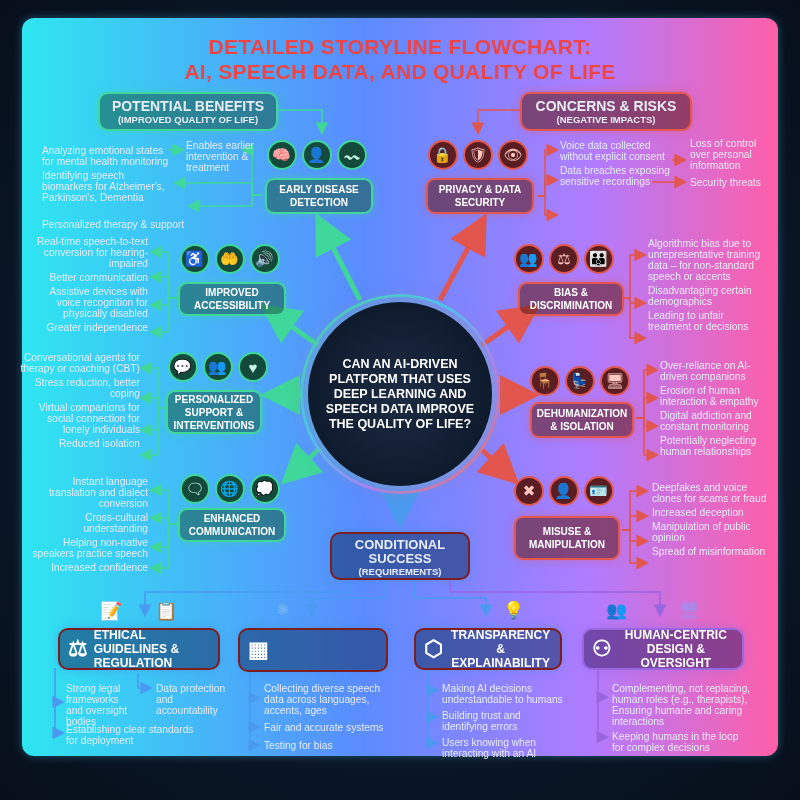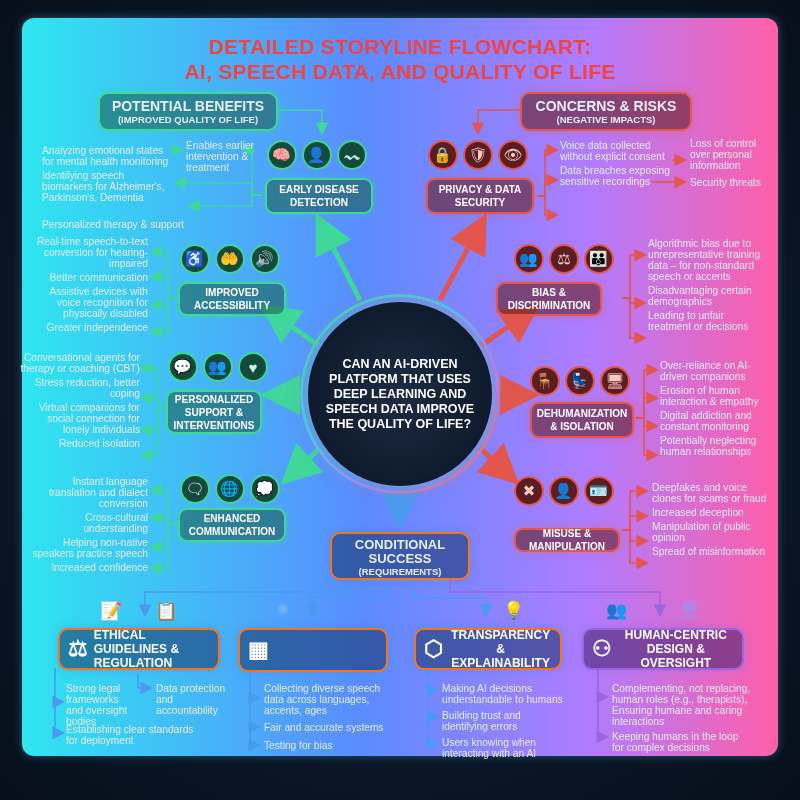--- a/index.html
+++ b/index.html
@@ -8,21 +8,21 @@
 .frame{position:absolute;left:22px;top:18px;width:756px;height:738px;border-radius:12px;border:2px solid transparent;
  background:linear-gradient(#0000,#0000) padding-box,linear-gradient(90deg,#2ee6f0,#5a8cff 45%,#b07cff 75%,#ff5fa8) border-box;
  box-shadow:0 0 10px rgba(80,200,255,.35)}
 .title{position:absolute;top:34px;left:0;width:800px;text-align:center;font-weight:bold;font-size:21px;line-height:25px;letter-spacing:.3px;color:#ef4444}
 .abs{position:absolute}
 .hdr{position:absolute;border-radius:10px;text-align:center;font-weight:bold;padding:4px 6px}
 .hdr .m{font-size:14px;line-height:16px;display:block}
 .hdr .s{font-size:9.5px;line-height:11px;display:block}
 .g-box{border:2px solid #3fd79a;background:rgba(24,90,70,.55);box-shadow:0 0 8px rgba(63,215,154,.45)}
 .r-box{border:2px solid #e2564d;background:rgba(100,30,32,.6);box-shadow:0 0 8px rgba(226,86,77,.45)}
-.b-box{border:2px solid #f97316;background:rgba(20,50,100,.55);box-shadow:0 0 8px rgba(61,141,232,.5)}
+.b-box{border:2px solid #7f1d1d;background:rgba(20,50,100,.55);box-shadow:0 0 8px rgba(61,141,232,.5)}
 .p-box{border:2px solid #9a66e0;background:rgba(60,30,100,.55);box-shadow:0 0 8px rgba(154,102,224,.5)}
 .node{position:absolute;border-radius:9px;text-align:center;font-weight:bold;font-size:10px;line-height:13px;display:flex;align-items:center;justify-content:center;color:#fff}
 .icons{position:absolute;display:flex;gap:5px}
 .ic{width:30px;height:30px;border-radius:50%;display:flex;align-items:center;justify-content:center;font-size:15px}
 .ic.g{border:2px solid #3fd79a;background:#134a3c;color:#c6f5e2}
 .ic.r{border:2px solid #e2564d;background:#5a1e22;color:#ffc9c2}
 .txt{position:absolute;font-size:10.2px;line-height:11px;color:#e6ebf2}
 .txt.right{text-align:right}
 .txt p{margin-bottom:3px}
 .center{position:absolute;left:308px;top:302px;width:184px;height:184px;border-radius:50%;
@@ -211,21 +211,21 @@
  <p>Data breaches exposing sensitive recordings</p>
 </div>
 <div class="txt" style="left:690px;top:138px;width:78px">Loss of control over personal information</div>
 <div class="txt" style="left:690px;top:177px;width:78px">Security threats</div>
 
 <div class="icons" style="left:514px;top:244px">
  <div class="ic r">👥</div>
  <div class="ic r">⚖</div>
  <div class="ic r">👪</div>
 </div>
-<div class="node r-box" style="left:496px;top:282px;width:106px;height:34px">BIAS &amp; DISCRIMINATION</div>
+<div class="node r-box" style="left:518px;top:282px;width:106px;height:34px">BIAS &amp; DISCRIMINATION</div>
 <div class="txt" style="left:648px;top:238px;width:118px">
  <p>Algorithmic bias due to unrepresentative training data – for non-standard speech or accents</p>
  <p>Disadvantaging certain demographics</p>
  <p>Leading to unfair treatment or decisions</p>
 </div>
 
 <div class="icons" style="left:530px;top:366px">
  <div class="ic r">🪑</div>
  <div class="ic r">💺</div>
  <div class="ic r">🖥</div>
@@ -236,21 +236,21 @@
  <p>Erosion of human interaction &amp; empathy</p>
  <p>Digital addiction and constant monitoring</p>
  <p>Potentially neglecting human relationships</p>
 </div>
 
 <div class="icons" style="left:514px;top:476px">
  <div class="ic r">✖</div>
  <div class="ic r">👤</div>
  <div class="ic r">🪪</div>
 </div>
-<div class="node r-box" style="left:514px;top:528px;width:106px;height:24px">MISUSE &amp; MANIPULATION</div>
+<div class="node r-box" style="left:514px;top:516px;width:106px;height:44px">MISUSE &amp; MANIPULATION</div>
 <div class="txt" style="left:652px;top:482px;width:120px">
  <p>Deepfakes and voice clones for scams or fraud</p>
  <p>Increased deception</p>
  <p>Manipulation of public opinion</p>
  <p>Spread of misinformation</p>
 </div>
 
 <div class="center-ring"></div>
 <div class="center">
  <span>CAN AN AI-DRIVEN PLATFORM THAT USES DEEP LEARNING AND SPEECH DATA IMPROVE THE QUALITY OF LIFE?</span>

